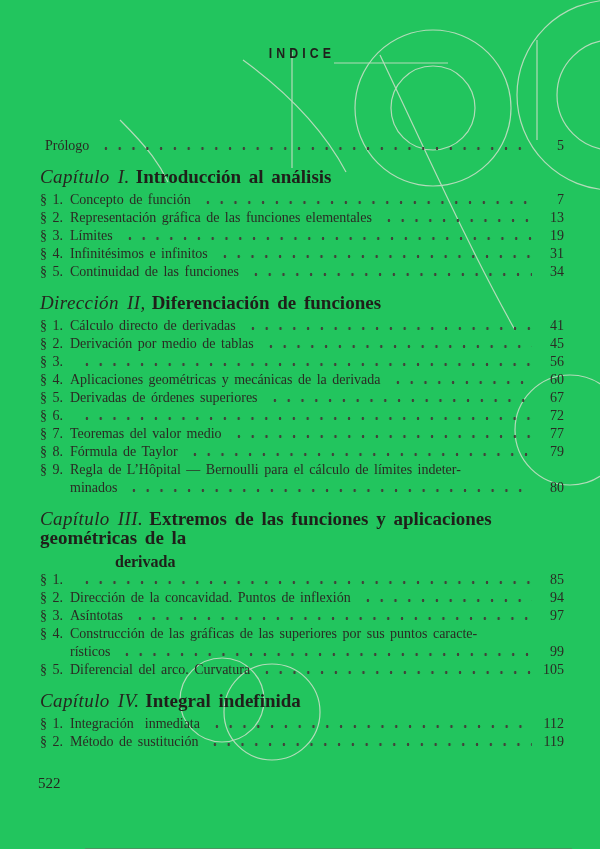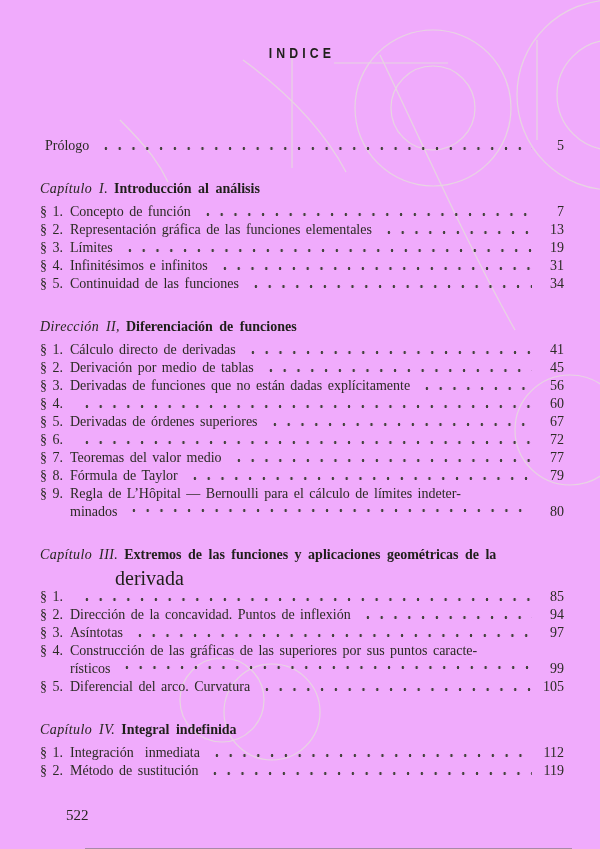--- a/index.html
+++ b/index.html
@@ -1,49 +1,49 @@
 <!DOCTYPE html>
 <html><head>
 <meta charset="utf-8">
 <style>
   html,body{margin:0;padding:0;background:#fbfbf7;}
   .page{
     width:600px;height:849px;position:relative;overflow:hidden;
-    background:#f0abfc;
+    background:#22c55e;
     font-family:"Liberation Serif", serif;
     color:#2b2b24;
   }
   .page::after{
     content:"";position:absolute;left:85px;right:28px;bottom:0;height:1px;
     background:rgba(110,110,100,.55);
   }
   .ghost{position:absolute;left:0;top:0;pointer-events:none;}
   .content{position:absolute;left:40px;top:0;width:524px;}
   .title{
     margin:44px 0 0;text-align:center;
     font-family:"Liberation Sans", sans-serif;
     font-size:15px;font-weight:700;letter-spacing:5px;color:#1f1f1b;
     transform:scaleX(.82);transform-origin:center;
   }
   .row{display:flex;align-items:baseline;line-height:18px;font-size:14px;word-spacing:2px;}
   .front-row{margin-top:76px;padding-left:5px;}
   .num{flex:none;width:30px;white-space:pre;}
-  .cont{padding-left:30px;align-items:center;}
+  .cont{padding-left:30px;}
   .lbl{flex:none;white-space:pre;}
   .leader{
     flex:1 1 0;min-width:0;height:9px;margin:0 6px 0 10px;align-self:baseline;
     background-image:radial-gradient(circle,#42423a 1.15px,rgba(0,0,0,0) 1.55px);
     background-size:13.8px 3px;background-repeat:repeat-x;background-position:left bottom;
   }
   .pg{flex:none;min-width:26px;text-align:right;white-space:pre;}
-  .chap{margin:24px 0 5px;font-size:14px;line-height:19px;}
+  .chap{margin:12px 0 5px;font-size:19px;line-height:19px;}
   .chap-prefix{font-style:italic;letter-spacing:.4px;word-spacing:3px;color:#26261f;}
   .chap-title{font-weight:700;word-spacing:3px;margin-left:6px;color:#1f1f1a;}
-  .chap-cont{font-weight:400;font-size:20px;line-height:19px;padding-left:75px;word-spacing:3px;color:#1f1f1a;}
-  .footer{position:absolute;left:38px;top:807px;font-size:15px;color:#26261f;margin-left:28px;}
+  .chap-cont{font-weight:700;font-size:16px;line-height:19px;padding-left:75px;word-spacing:3px;color:#1f1f1a;}
+  .footer{position:absolute;left:38px;top:775px;font-size:15px;color:#26261f;}
 </style>
 </head>
 <body>
 
 <div class="page">
 
   <svg class="ghost" width="600" height="849" viewBox="0 0 600 849" fill="none" stroke="#e4e3d8" stroke-width="1.2" opacity="0.75">
     <circle cx="433" cy="108" r="78"></circle>
     <circle cx="433" cy="108" r="42"></circle>
     <circle cx="612" cy="95" r="95"></circle>
@@ -106,26 +106,26 @@
           <span class="pg">41</span>
         </div>
         <div class="row">
           <span class="num">§ 2.</span>
           <span class="lbl">Derivación por medio de tablas</span>
           <span class="leader"></span>
           <span class="pg">45</span>
         </div>
         <div class="row">
           <span class="num">§ 3.</span>
-          <span class="lbl">Derivadas de funciones que no están dadas explícitamente</span>
           <span class="leader"></span>
           <span class="pg">56</span>
         </div>
         <div class="row">
           <span class="num">§ 4.</span>
+          <span class="lbl">Aplicaciones geométricas y mecánicas de la derivada</span>
           <span class="leader"></span>
           <span class="pg">60</span>
         </div>
         <div class="row">
           <span class="num">§ 5.</span>
           <span class="lbl">Derivadas de órdenes superiores</span>
           <span class="leader"></span>
           <span class="pg">67</span>
         </div>
         <div class="row">

